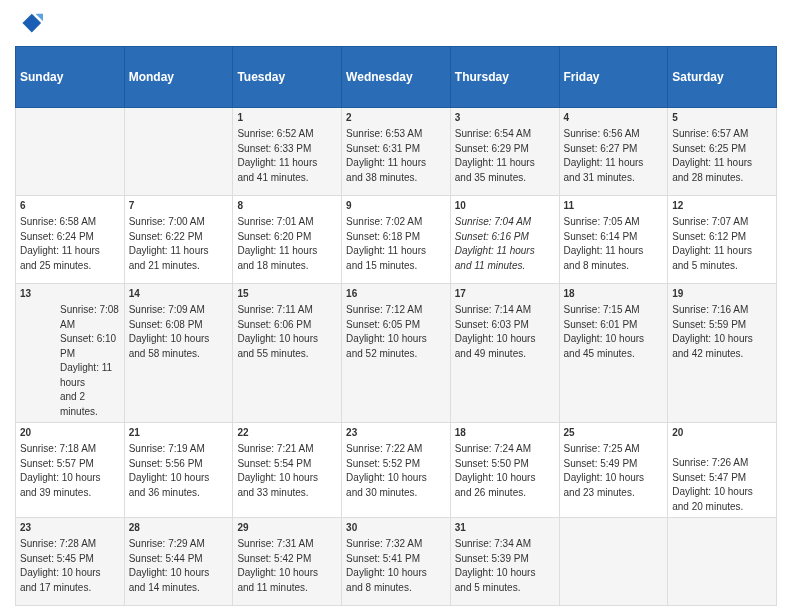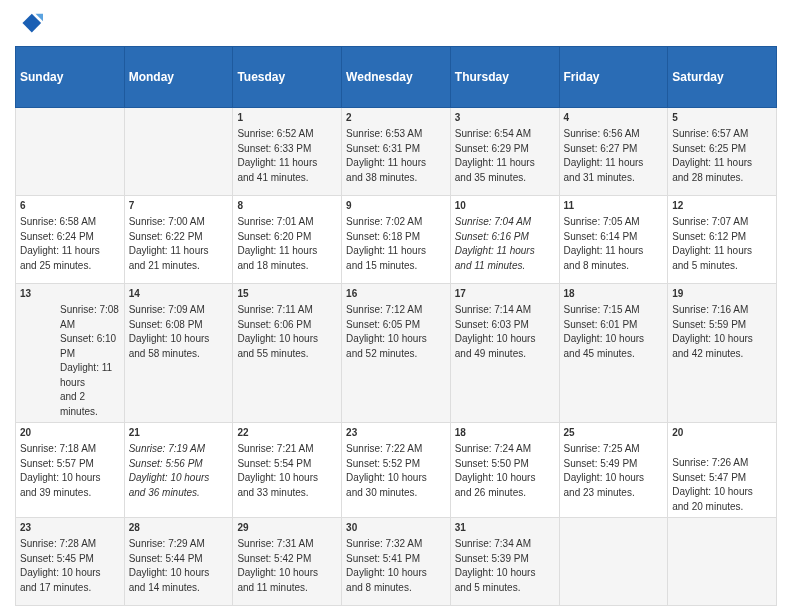--- a/index.html
+++ b/index.html
@@ -266,21 +266,21 @@
         <tr>
           <td>
             <span class="day-number">20</span>
             <div class="day-info" style="white-space: pre-line;">Sunrise: 7:18 AM
 Sunset: 5:57 PM
 Daylight: 10 hours
 and 39 minutes.</div>
           </td>
           <td>
             <span class="day-number">21</span>
-            <div class="day-info" style="white-space: pre-line; font-style: italic;">Sunrise: 7:19 AM
+            <div class="day-info" style="white-space: pre-line;">Sunrise: 7:19 AM
 Sunset: 5:56 PM
 Daylight: 10 hours
 and 36 minutes.</div>
           </td>
           <td>
             <span class="day-number">22</span>
             <div class="day-info" style="white-space: pre-line;">Sunrise: 7:21 AM
 Sunset: 5:54 PM
 Daylight: 10 hours
 and 33 minutes.</div>

